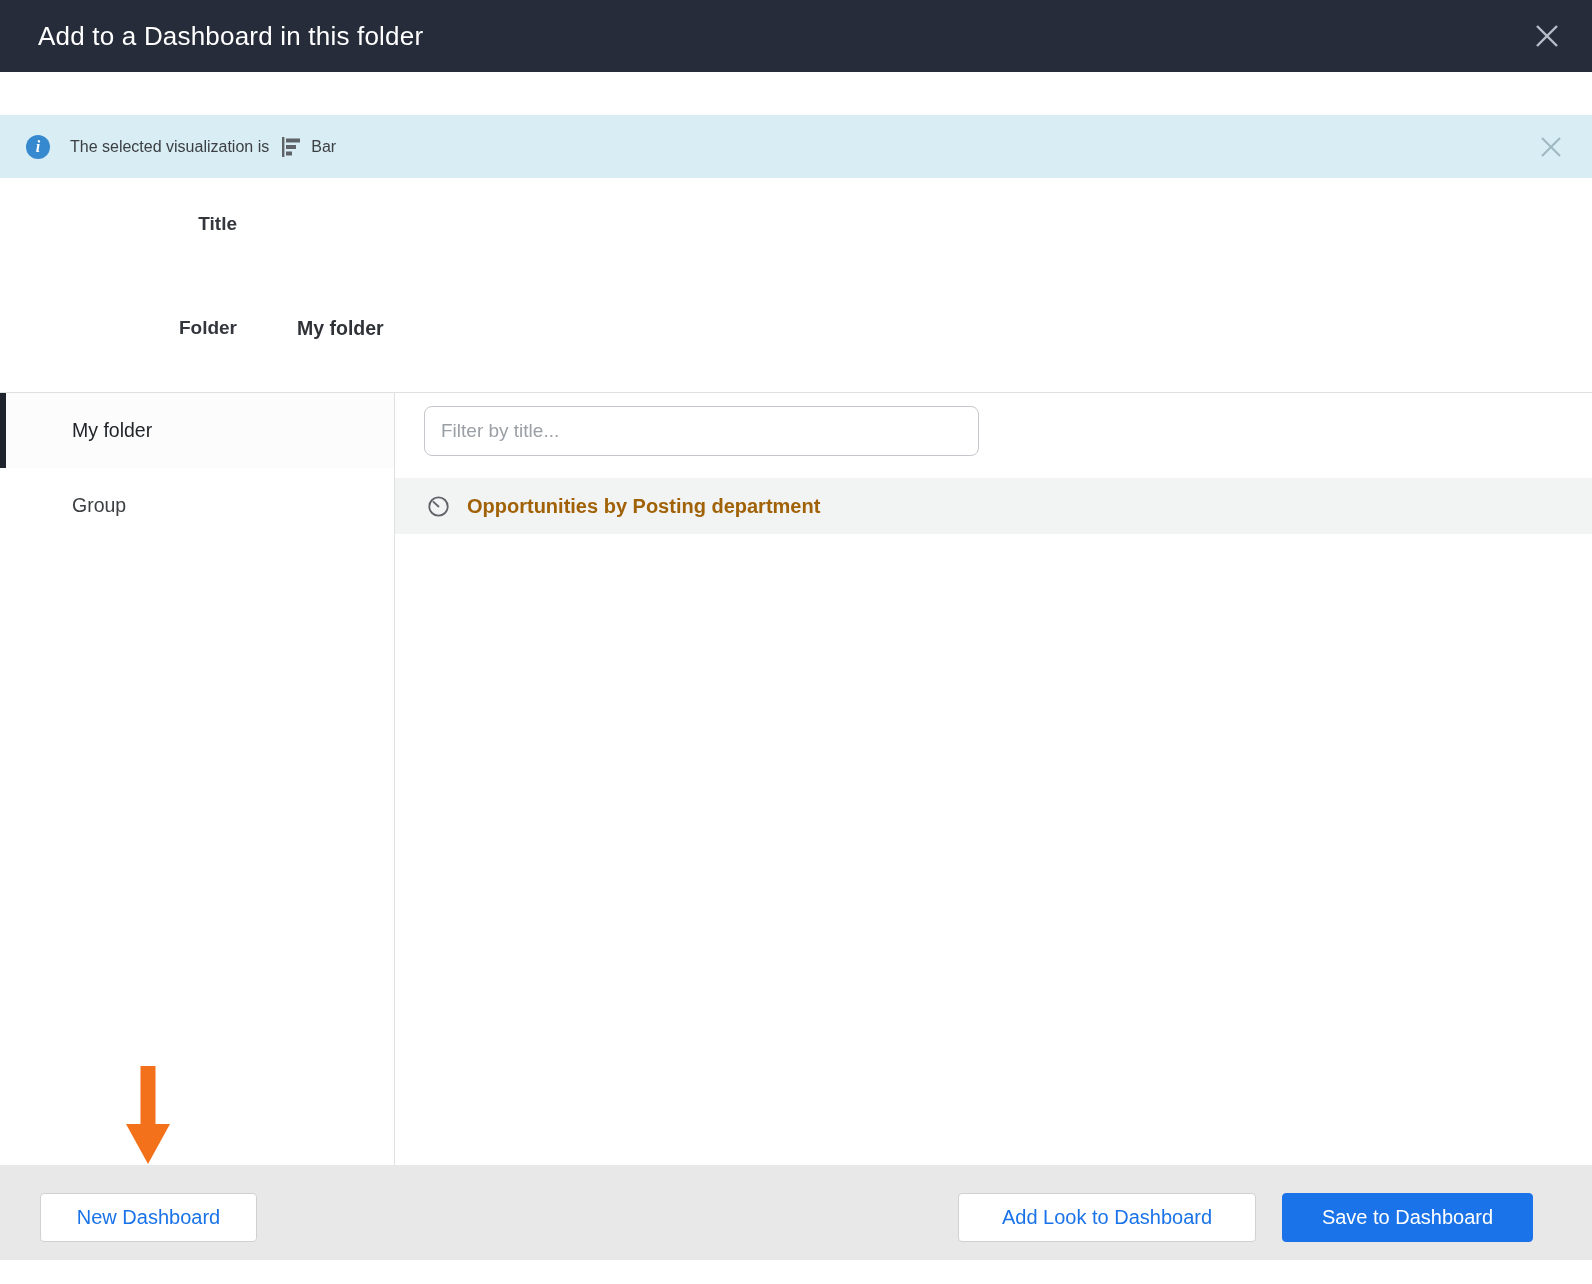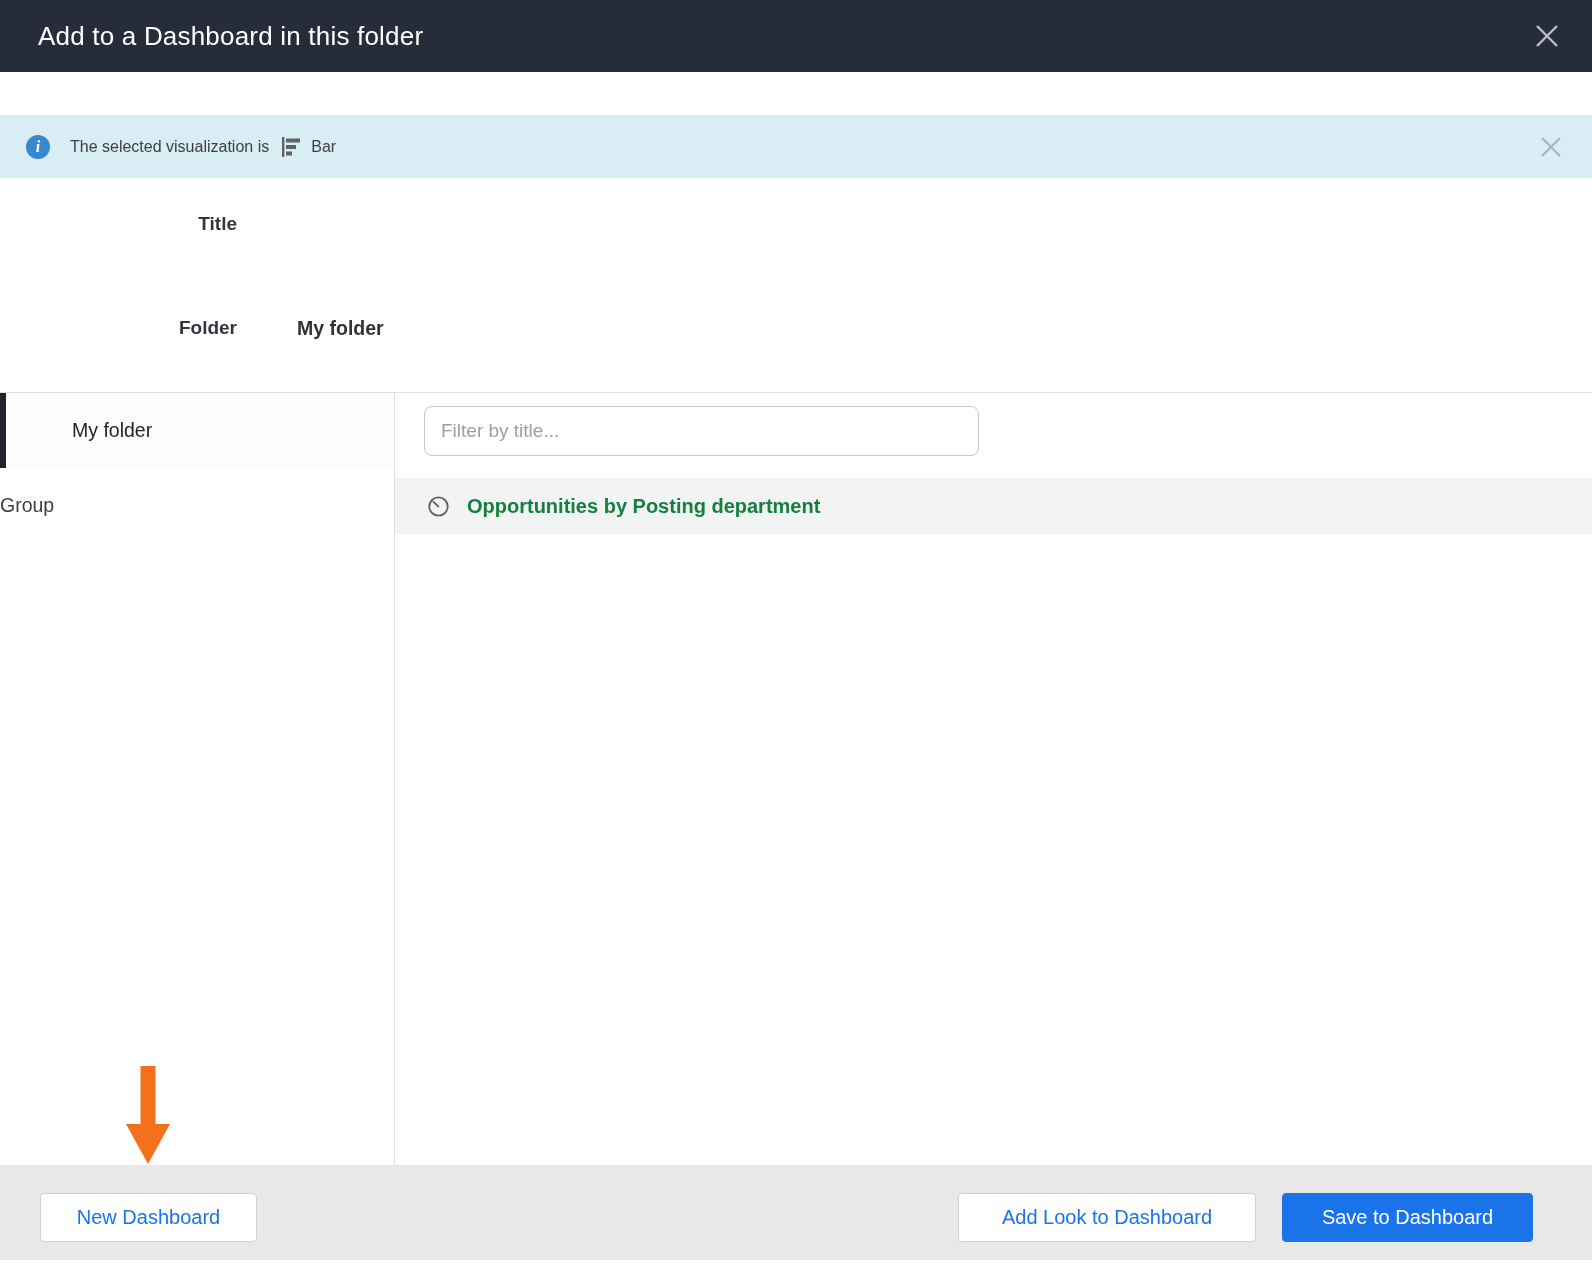--- a/index.html
+++ b/index.html
@@ -100,20 +100,21 @@
     display: flex;
   }
   .sidebar {
     width: 395px; flex: 0 0 395px;
     border-right: 1px solid #e0e0e0;
     background: #ffffff;
   }
   .side-item {
     height: 75px;
     display: flex; align-items: center;
+    padding-left: 72px;
     font-size: 19.5px;
     color: #3c4043;
     cursor: pointer;
   }
   .side-item.selected {
     border-left: 6px solid #1e232e;
     padding-left: 66px;
     color: #212529;
     background: #fcfcfc;
   }
@@ -136,21 +137,21 @@
   .dash-row {
     height: 56px;
     display: flex; align-items: center;
     padding-left: 32px;
     cursor: pointer;
     background: #ffffff;
   }
   .dash-row.selected { background: #f2f3f3; }
   .dash-row .gauge { margin-right: 17px; display: inline-flex; flex: 0 0 auto; }
   .dash-row .dash-label {
-    font-size: 20px; font-weight: bold; color: #15803d;
+    font-size: 20px; font-weight: bold; color: #a16207;
   }
 
   
   .footer {
     position: absolute; top: 1165px; left: 0; right: 0; height: 95px;
     background: #e8e8e8;
   }
   .btn {
     position: absolute; top: 28px; height: 49px;
     border-radius: 4px;

